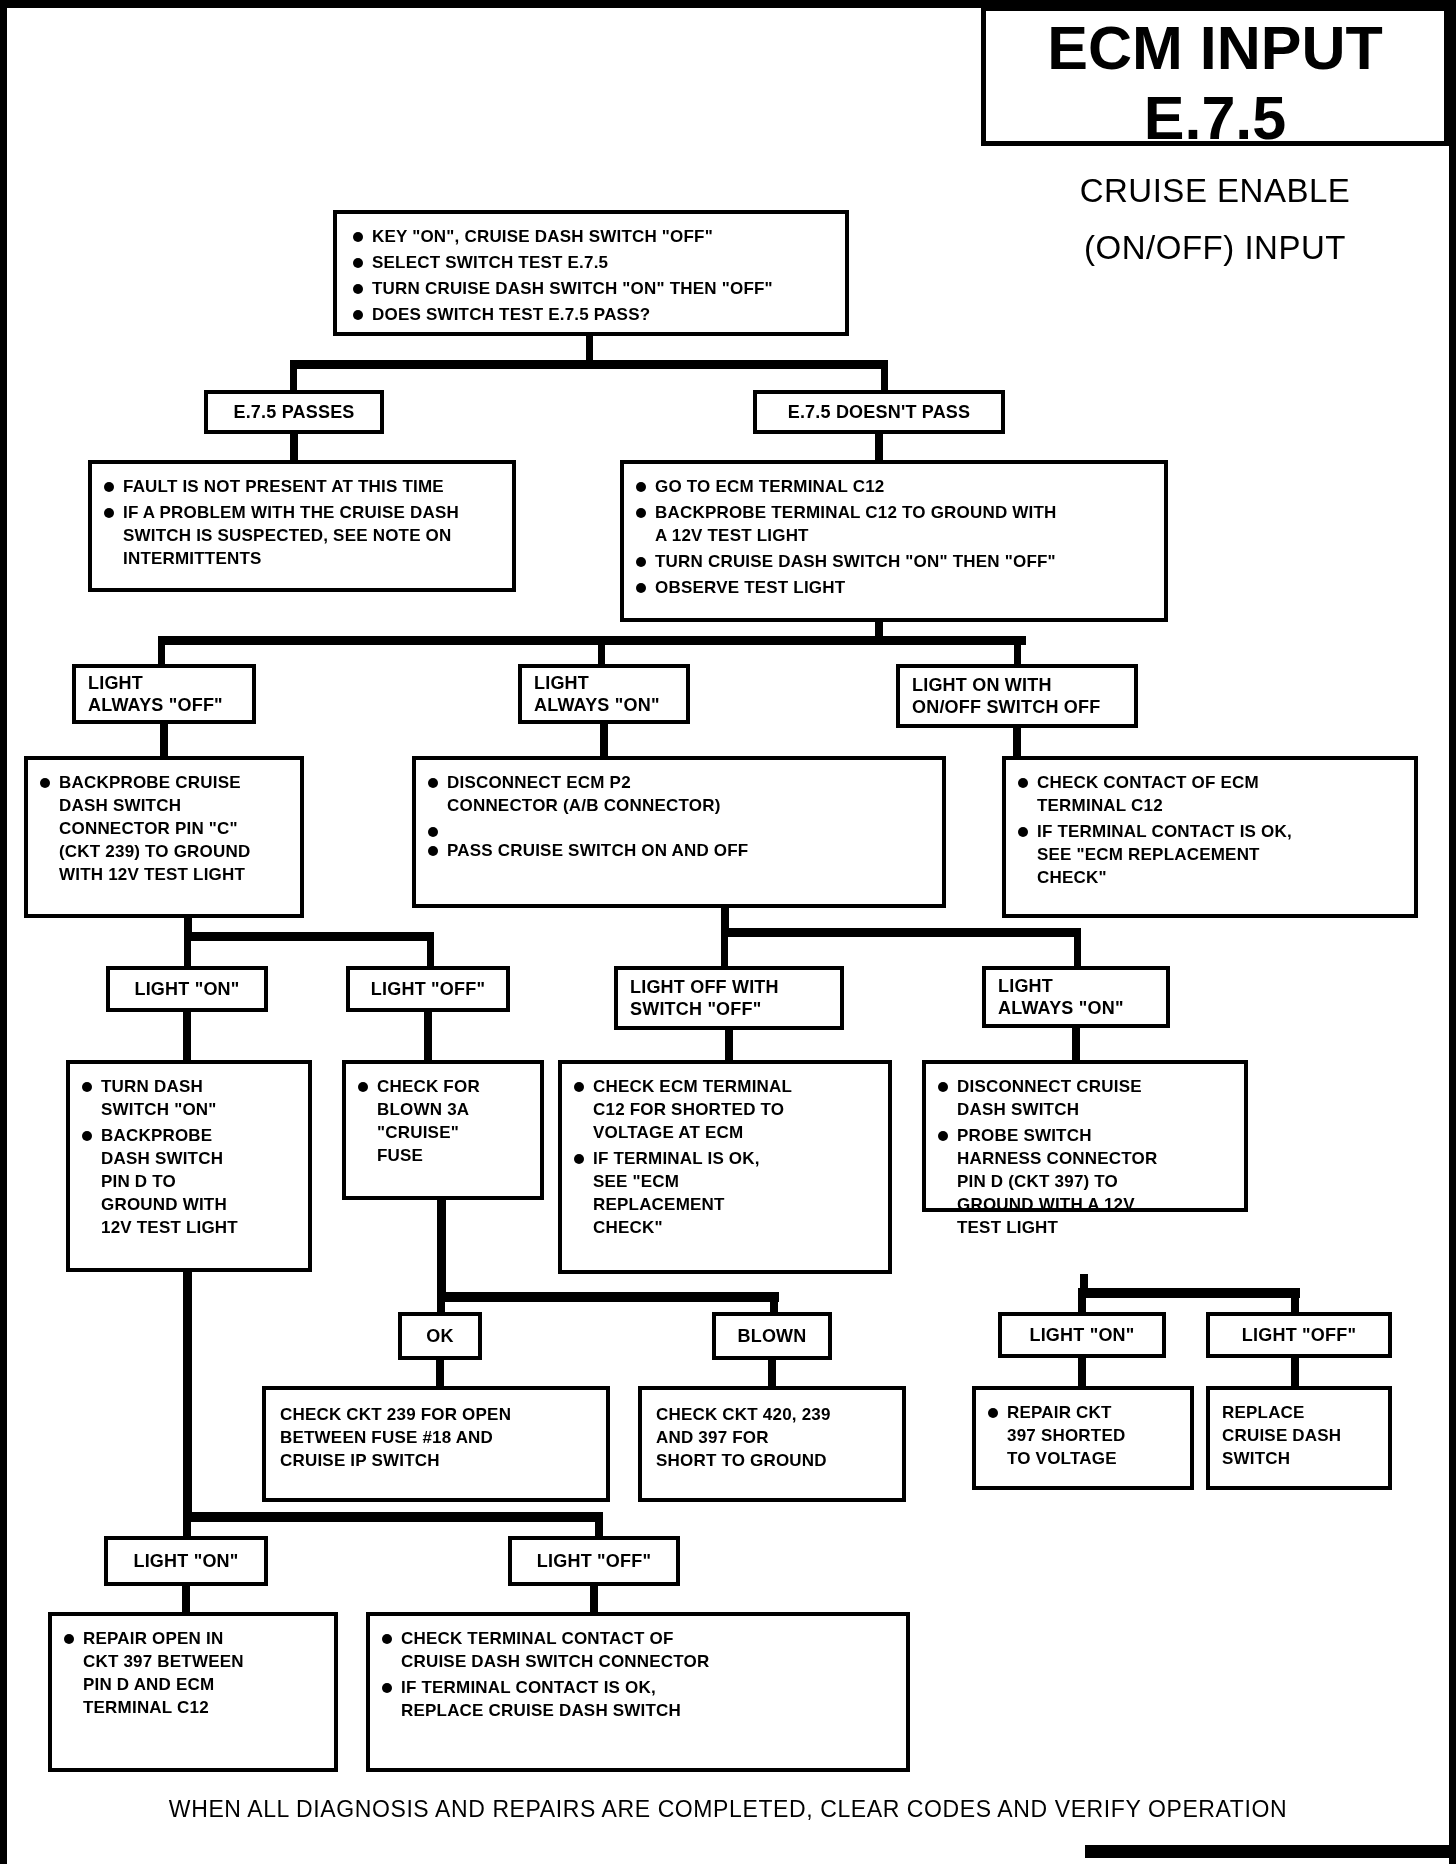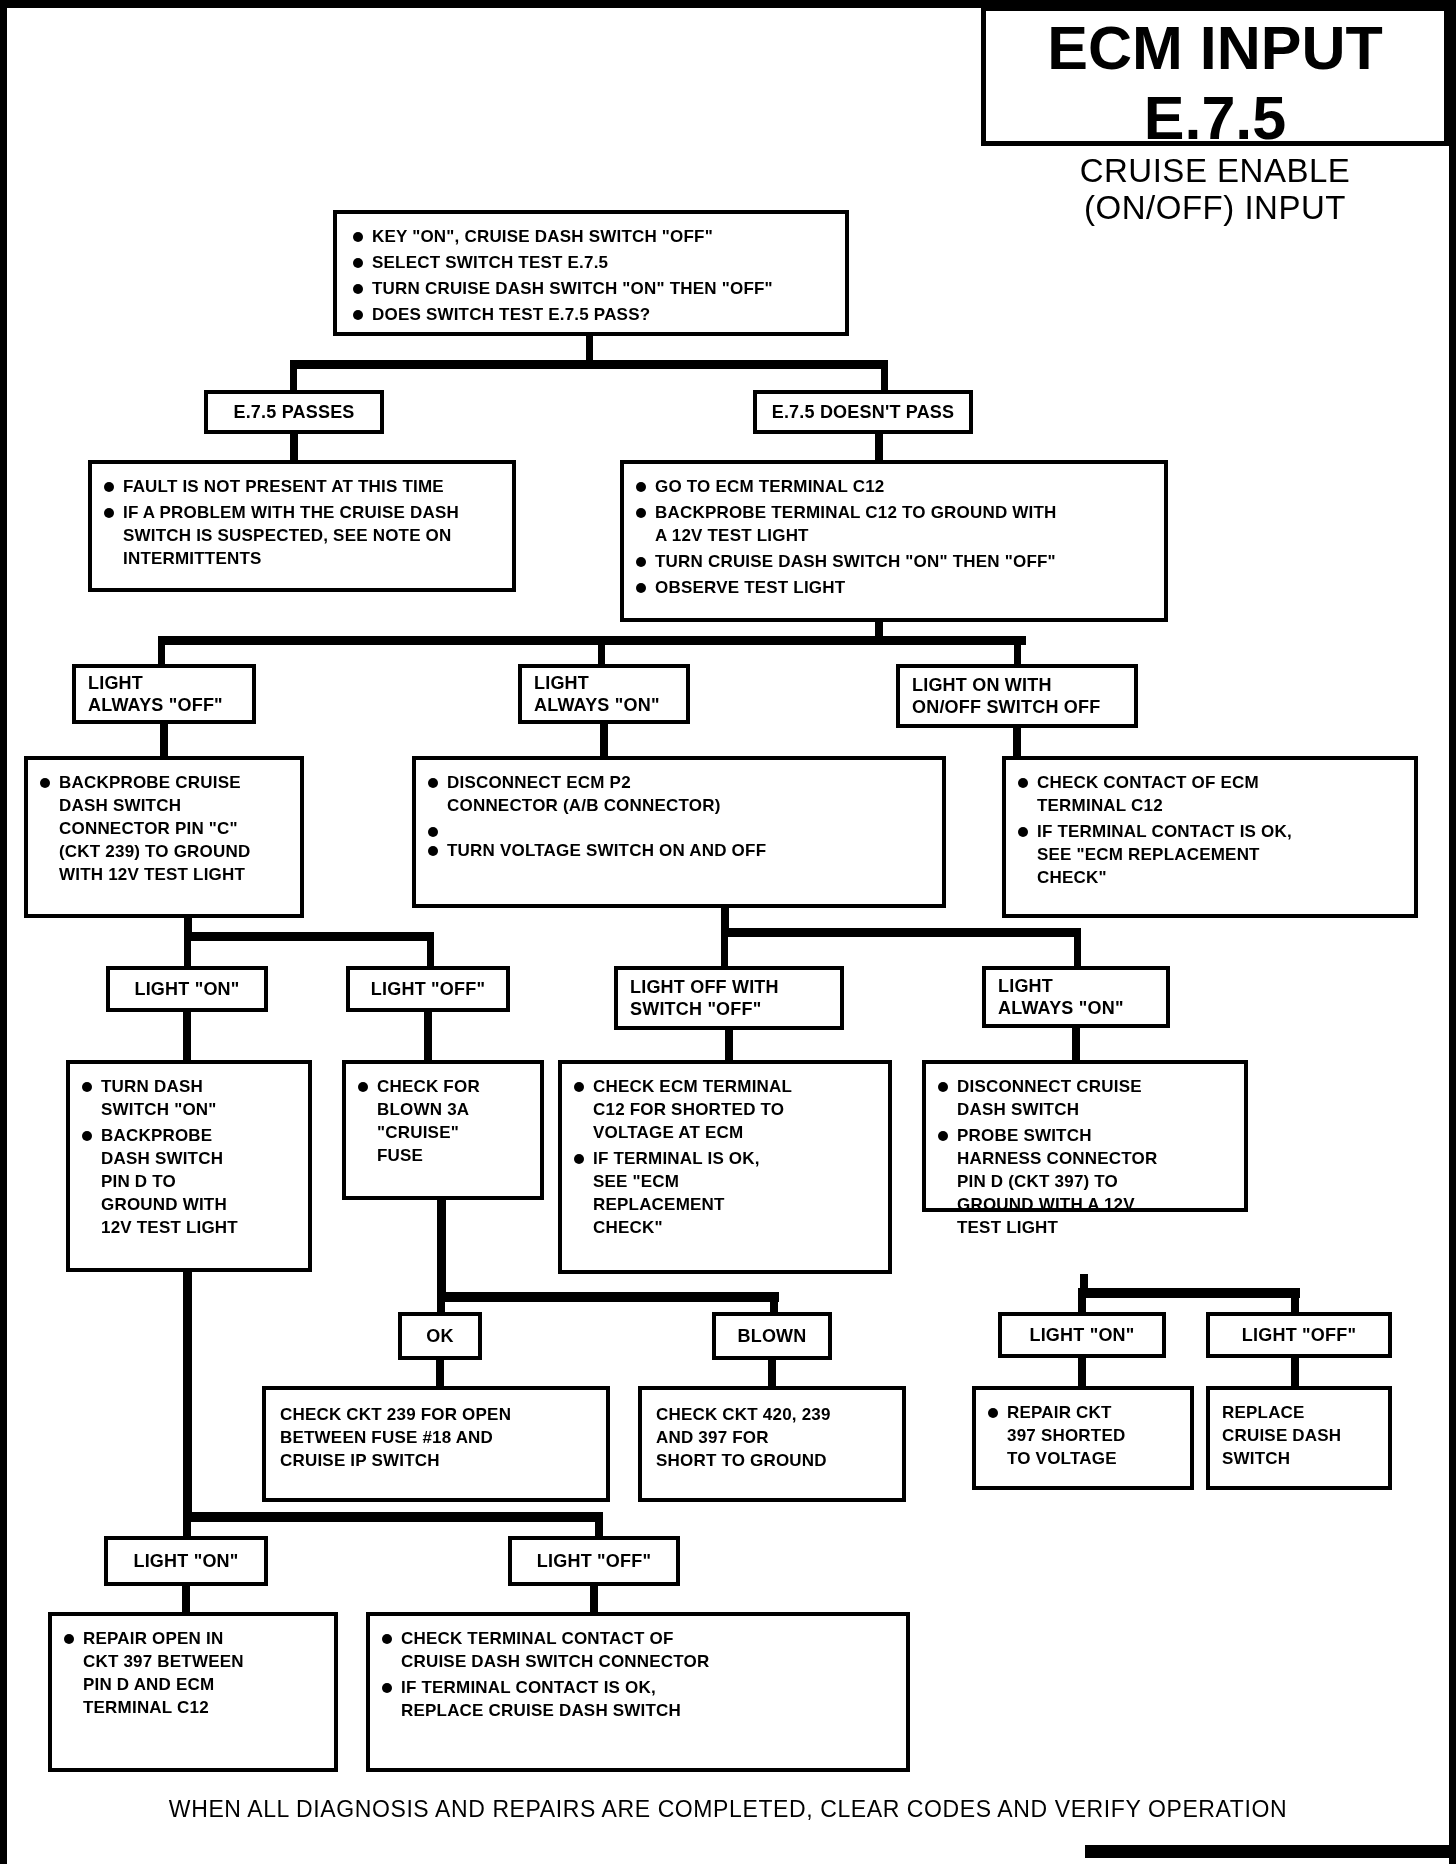--- a/index.html
+++ b/index.html
@@ -12,21 +12,21 @@
            white-space:pre-line; padding:4px 6px 4px 12px; letter-spacing:.2px; }
   .label.c { justify-content:center; text-align:center; padding:4px; }
   .action { padding:12px 8px 8px 12px; }
   .bi { display:flex; gap:9px; margin-bottom:3px; }
   .dot { flex:none; width:10px; height:10px; border-radius:50%; background:#000; margin-top:6px; }
   .bi-text, .txt { font-weight:700; font-size:17px; line-height:1.35; white-space:pre-line; letter-spacing:.2px; }
   .txt { padding-top:2px; }
   #title-box { position:absolute; left:981px; top:6px; width:468px; height:140px;
                border:5px solid #000; background:#fff; text-align:center; padding-top:2px; }
   #title-line1 { font-size:61px; font-weight:700; letter-spacing:0; }
-  #title-line2, #title-line3 { font-size:33px; font-weight:400; letter-spacing:.5px; line-height:1.12; }
+  #title-line2, #title-line3 { font-size:33px; font-weight:400; letter-spacing:.5px; line-height:1.12;margin-top:20px; }
   #footer { position:absolute; left:0; top:1796px; width:1456px; text-align:center;
             font-size:23px; font-weight:400; letter-spacing:.6px; }
 </style>
 </head>
 <body>
 
 <div id="page">
 
   <div class="ln" style="left:0;top:0;width:1456px;height:8px"></div>
   <div class="ln" style="left:0;top:0;width:7px;height:1864px"></div>
@@ -57,21 +57,21 @@
         <span class="bi-text">DOES SWITCH TEST E.7.5 PASS?</span>
       </div>
   </div>
 
   <div class="ln" style="left:586px;top:336px;width:7px;height:26px"></div>
   <div class="ln" style="left:290px;top:360px;width:598px;height:9px"></div>
   <div class="ln" style="left:290px;top:360px;width:7px;height:30px"></div>
   <div class="ln" style="left:881px;top:360px;width:7px;height:30px"></div>
 
   <div class="box label c" style="left:204px;top:390px;width:180px;height:44px">E.7.5 PASSES</div>
-  <div class="box label c" style="left:753px;top:390px;width:220px;height:44px">E.7.5 DOESN'T PASS</div>
+  <div class="box label c" style="left:753px;top:390px;width:252px;height:44px">E.7.5 DOESN'T PASS</div>
 
   <div class="ln" style="left:290px;top:434px;width:8px;height:26px"></div>
   <div class="ln" style="left:875px;top:434px;width:8px;height:26px"></div>
 
   <div class="box action" style="left:88px;top:460px;width:428px;height:132px">
     <div class="bi">
         <span class="dot"></span>
         <span class="bi-text">FAULT IS NOT PRESENT AT THIS TIME</span>
       </div>
     <div class="bi">
@@ -132,21 +132,21 @@
     <div class="bi">
         <span class="dot"></span>
         <span class="bi-text">DISCONNECT ECM P2
 CONNECTOR (A/B CONNECTOR)</span>
       </div>
     <div class="bi">
         <span class="dot"></span>
       </div>
     <div class="bi">
         <span class="dot"></span>
-        <span class="bi-text">TURN VOLTAGE SWITCH ON AND OFF</span>
+        <span class="bi-text">PASS CRUISE SWITCH ON AND OFF</span>
       </div>
   </div>
   <div class="box action" style="left:1002px;top:756px;width:416px;height:162px">
     <div class="bi">
         <span class="dot"></span>
         <span class="bi-text">CHECK CONTACT OF ECM
 TERMINAL C12</span>
       </div>
     <div class="bi">
         <span class="dot"></span>

